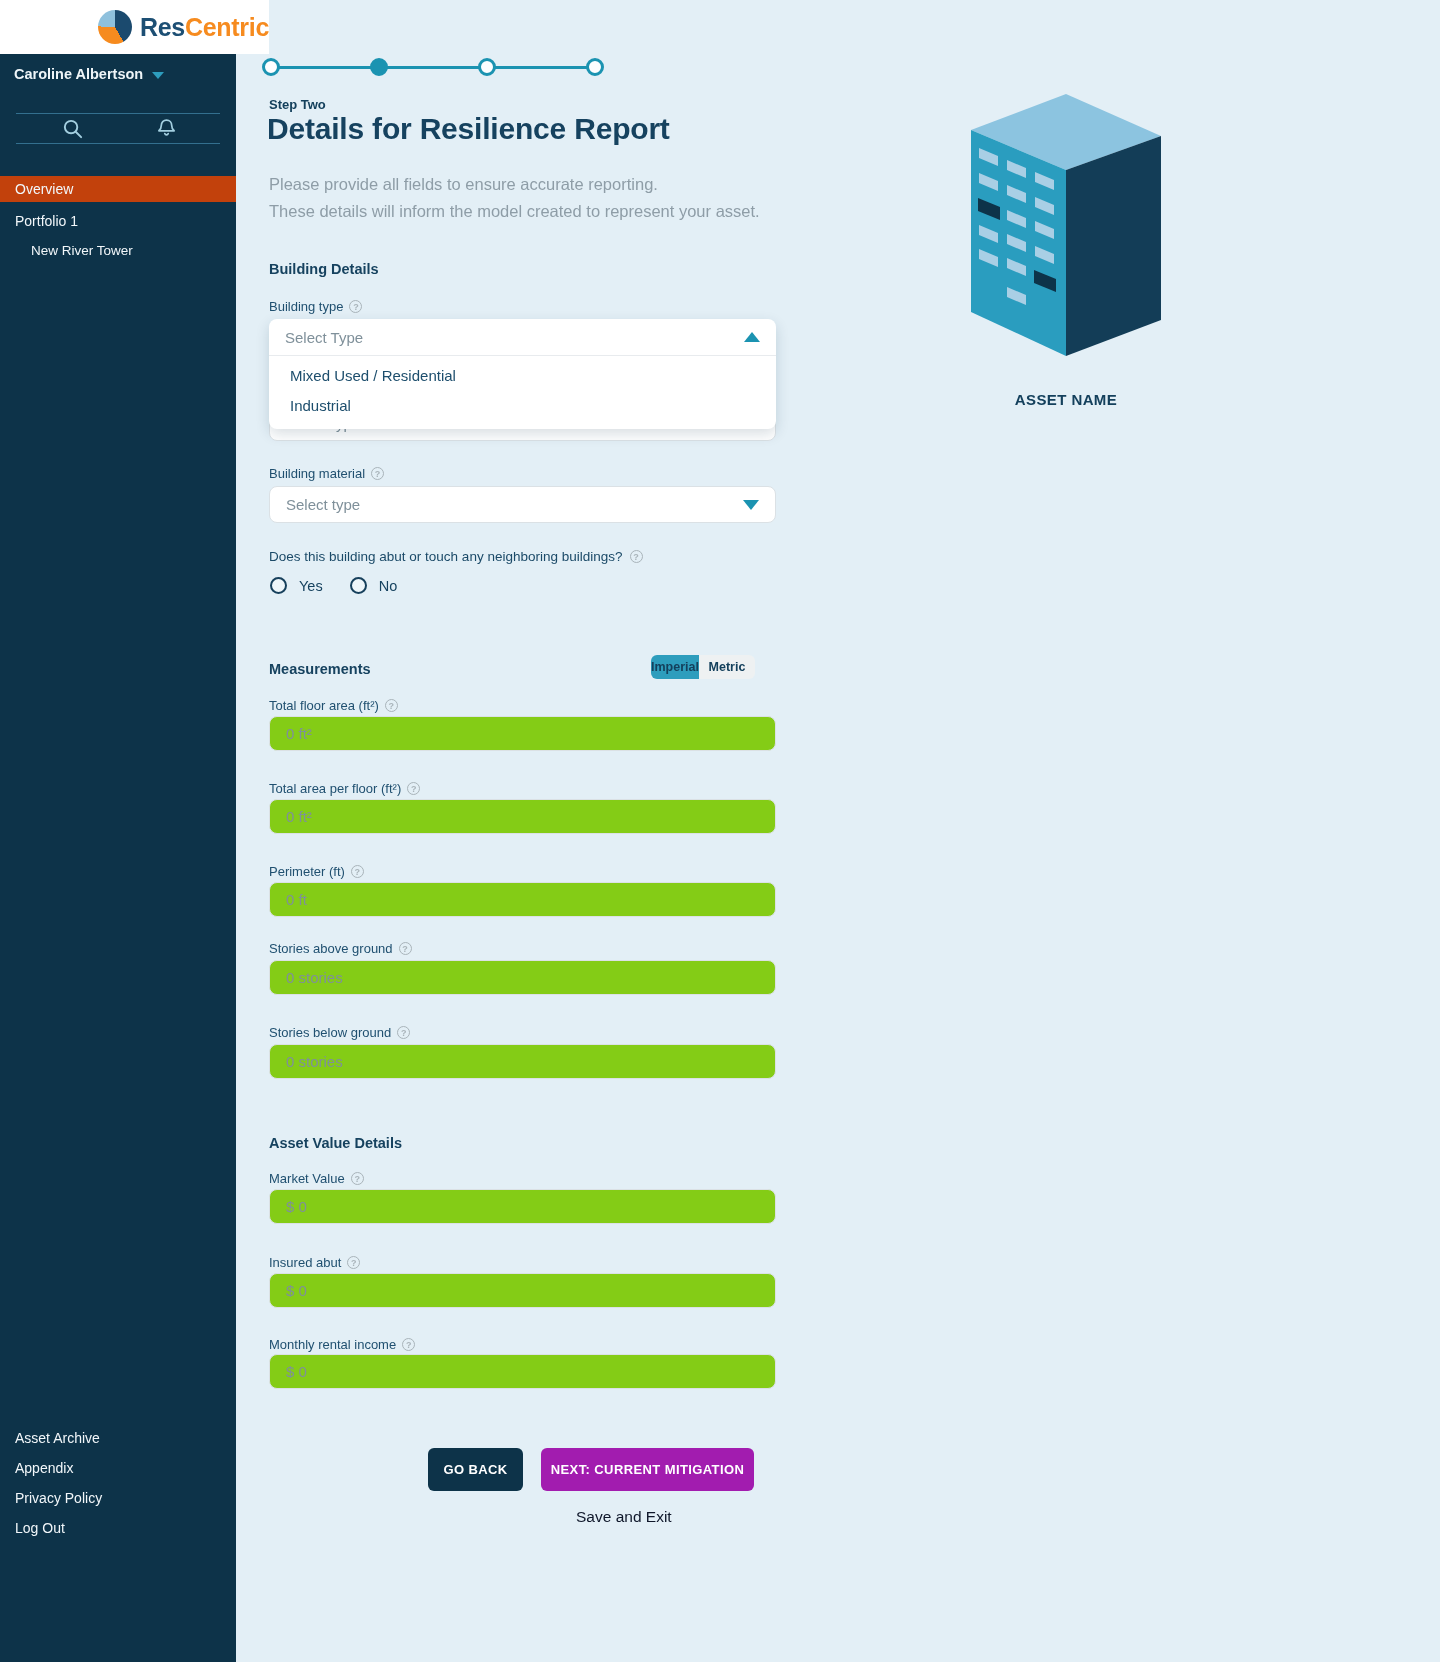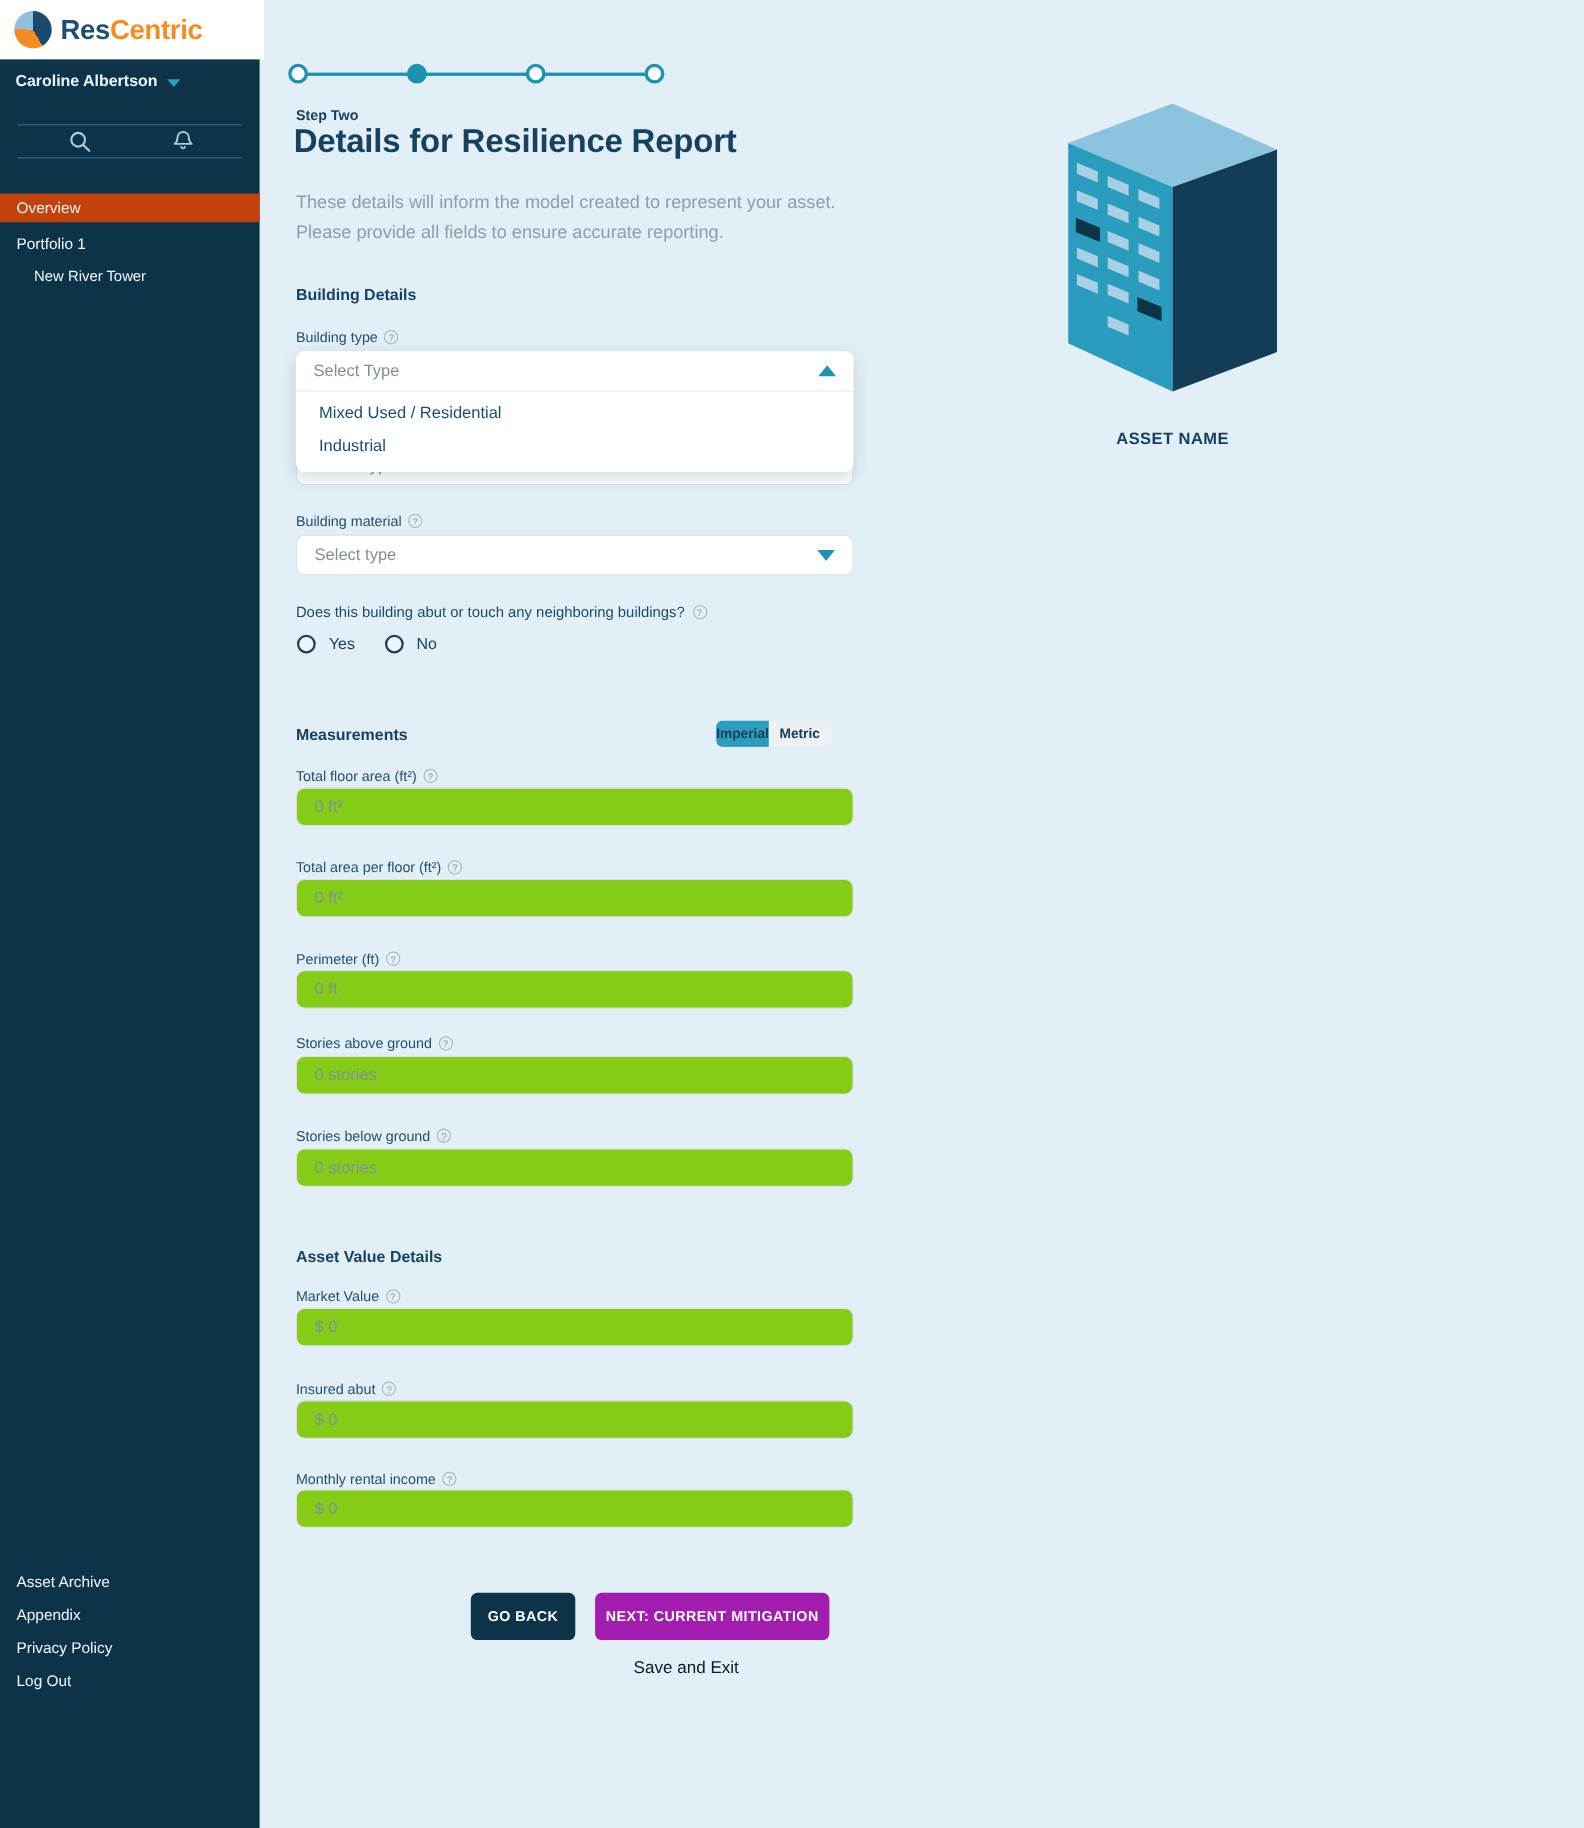--- a/index.html
+++ b/index.html
@@ -2,21 +2,21 @@
 <html><head>
 <meta charset="utf-8">
 <style>
   * { margin:0; padding:0; box-sizing:border-box; }
   html,body { background:#cfd8de; }
   body { font-family:"Liberation Sans", sans-serif; }
   #app { position:relative; width:1440px; height:1662px; background:#e3eff6; overflow:hidden; margin:0 auto; }
 
   
   .sidebar { position:absolute; left:0; top:0; width:236px; height:1662px; background:#0d3349; }
-  .logo-band { position:absolute; left:0; top:0; width:240px; height:54px; background:#ffffff; display:flex; align-items:center; padding-left:13px; }
+  .logo-band { position:absolute; left:0; top:0; width:269px; height:54px; background:#ffffff; display:flex; align-items:center; padding-left:13px;justify-content:flex-end; }
   .swirl { width:34px; height:34px; border-radius:50%; margin-right:8px;
            background:conic-gradient(#1b4a6e 0deg 150deg, #f68b1f 150deg 272deg, #8fc1dd 272deg 360deg); }
   .brand { font-size:25px; font-weight:800; letter-spacing:-0.3px; }
   .brand .res { color:#1d4f74; }
   .brand .centric { color:#f68b1f; }
 
   .user-row { position:absolute; left:14px; top:66px; display:flex; align-items:center; gap:9px; color:#eef5f8; font-size:14.5px; font-weight:700; cursor:pointer; }
   .caret-down { width:0; height:0; border-left:6px solid transparent; border-right:6px solid transparent; border-top:7px solid #2d9dbd; margin-top:2px; }
 
   .side-divider { position:absolute; left:16px; width:204px; height:1px; background:#33708f; }
@@ -124,22 +124,22 @@
 
   <div class="step-line"></div>
   <div class="step-dot" style="left:262px"></div>
   <div class="step-dot active" style="left:370px"></div>
   <div class="step-dot" style="left:478px"></div>
   <div class="step-dot" style="left:586px"></div>
 
   <div class="step-label">Step Two</div>
   <h1 class="page-title">Details for Resilience Report</h1>
   <div class="page-desc">
+    <div>Please provide all fields to ensure accurate reporting.</div>
     <div>These details will inform the model created to represent your asset.</div>
-    <div>Please provide all fields to ensure accurate reporting.</div>
   </div>
 
   <div class="section-title" style="top:261px">Building Details</div>
 
   <div class="field-label" style="top:299px">
     <span>Building type</span>
     <span class="help">?</span>
   </div>
 
   <div class="combo-open">

